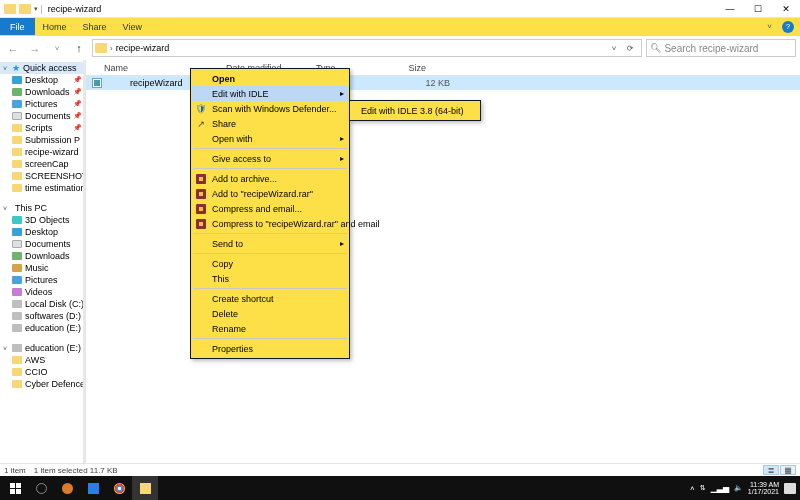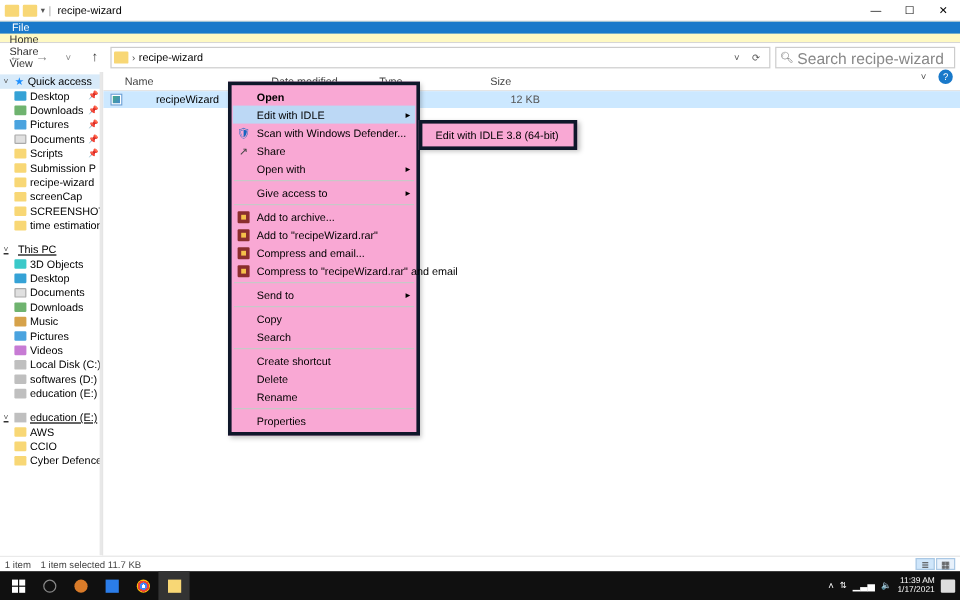--- a/index.html
+++ b/index.html
@@ -7,60 +7,60 @@
 
   .titlebar { height: 18px; background: #fff; display: flex; align-items: center; border-bottom: 1px solid #e5e5e5; }
   .titlebar .folder-ico { width: 12px; height: 10px; background: #f8d775; margin-left: 4px; border-radius: 1px; position:relative; }
   .titlebar .folder-ico2 { width: 12px; height: 10px; background: #f8d775; margin-left: 3px; border-radius: 1px; }
   .titlebar .down-arrow { margin-left:3px; font-size:7px; color:#555;}
   .titlebar .sep { margin: 0 3px; color:#aaa; }
   .titlebar .title { margin-left: 2px; font-size: 9px; }
   .titlebar .spacer { flex: 1; }
   .titlebar .winbtn { width: 28px; height: 18px; display:flex; align-items:center; justify-content:center; font-size:9px; }
 
-  .ribbon { height: 18px; display:flex; align-items:stretch; border-bottom:1px solid #d6d6d6; background:#fef9c3;flex-direction:column;}
+  .ribbon { height: 18px; display:flex; align-items:stretch; border-bottom:1px solid #d6d6d6; background:#fde047;}
   .ribbon .file { background:#1979ca; color:#fff; padding:0 10px; display:flex; align-items:center; font-size:9px;}
   .ribbon .tab { padding:0 8px; display:flex; align-items:center; font-size:9px; color:#333;}
   .ribbon .right { margin-left:auto; display:flex; align-items:center; gap:6px; padding-right:6px; color:#1979ca;}
   .ribbon .down { font-size:8px; color:#555; padding:0 4px; display:flex; align-items:center;}
   .ribbon .help { width:12px;height:12px;border-radius:50%;background:#1979ca;color:#fff;display:flex;align-items:center;justify-content:center;font-size:8px;}
 
   .addrbar { height: 24px; display:flex; align-items:center; gap:4px; padding:2px 4px; background:#fff;}
   .navbtn { width:18px;height:18px; display:flex;align-items:center;justify-content:center; color:#888; font-size:11px;}
   .navbtn.enabled { color:#333; }
   .breadcrumb { flex:1; height:18px; border:1px solid #ccc; display:flex; align-items:center; padding:0 2px; gap:3px;}
   .breadcrumb .folder-ico { width:12px;height:10px;background:#f8d775;border-radius:1px;}
   .breadcrumb .chev { font-size:8px; color:#555;}
   .breadcrumb .txt { font-size:9px;}
   .breadcrumb .end { margin-left:auto; display:flex; gap:2px; padding-right:2px;}
   .breadcrumb .end span{ font-size:8px;color:#555;width:14px;text-align:center;}
   .searchbox { width:150px; height:18px; border:1px solid #ccc; display:flex; align-items:center; padding:0 3px; gap:3px;}
   .searchbox .mag { font-size:9px; color:#666;}
-  .searchbox .ph { font-size:13px; color:#888;}
+  .searchbox .ph { font-size:10px; color:#888;}
 
   .main { display:flex; height: calc(500px - 18px - 18px - 24px - 13px - 24px); }
   .sidebar { width: 86px; border-right:1px solid #e5e5e5; overflow:hidden; background:#fff; position:relative;}
   .sidebar .scroll-edge { position:absolute; right:0; top:0; width:2px; height:100%; background:#e8e8e8;}
   .sb-group { padding-top:2px;}
   .sb-head { display:flex; align-items:center; gap:3px; padding:1px 3px; background:#d8eaf9;}
   .sb-head .chev { font-size:7px; color:#555; width:6px;}
   .sb-head .star { color:#1e90ff; font-size:9px;}
   .sb-item { display:flex; align-items:center; gap:3px; padding:1px 3px 1px 12px; white-space:nowrap; overflow:hidden;}
   .sb-item .ico { width:10px; height:8px; border-radius:1px; flex-shrink:0;}
   .sb-item .pin { font-size:7px; color:#777; margin-left:auto;}
   .ico-folder{background:#f8d775;}
   .ico-desktop{background:#35a2d6;}
   .ico-down{background:#6fb36f;}
   .ico-pic{background:#4aa3df;}
   .ico-doc{background:#e0e0e0;border:1px solid #aaa;}
   .ico-music{background:#d6a24a;}
   .ico-video{background:#c77bd4;}
   .ico-3d{background:#3ac9c9;}
   .ico-drive{background:#bfbfbf;}
-  .sb-plain { display:flex; align-items:center; gap:3px; padding:1px 3px;text-decoration:underline; }
+  .sb-plain { display:flex; align-items:center; gap:3px; padding:1px 3px; }
   .sb-plain .chev{font-size:7px;color:#555;width:6px;}
 
   .content { flex:1; display:flex; flex-direction:column; }
   .col-head { height:16px; border-bottom:1px solid #e5e5e5; display:flex; align-items:center; padding-left:18px; font-size:9px; color:#444;}
   .col-head .c-name{width:122px;}
   .col-head .c-date{width:90px;}
   .col-head .c-type{width:60px;}
   .col-head .c-size{width:50px; text-align:right;}
   .filerow { height:14px; display:flex; align-items:center; padding-left:6px; background:#cce8ff; font-size:9px;}
   .filerow .fico { width:10px;height:10px; border:1px solid #6aa0d8; background:#fff; margin-right:4px; position:relative;}
@@ -81,21 +81,21 @@
   .tb-item .sq{width:11px;height:11px;}
   .win-logo{display:grid;grid-template-columns:5px 5px;grid-template-rows:5px 5px;gap:1px;}
   .win-logo div{background:#fff;}
   .tb-spacer{flex:1;}
   .tray { display:flex; align-items:center; gap:5px; color:#fff; font-size:7px; padding-right:2px;}
   .tray .up{font-size:8px;}
   .tray .clock{display:flex;flex-direction:column;align-items:flex-end;line-height:1.05; font-size:7px;}
   .tray .bubble{width:12px;height:11px;background:#ddd;border-radius:1px;}
 
   
-  .ctx { position:absolute; background:#f9a8d4; border:3px solid #0f172a; box-shadow:2px 2px 4px rgba(0,0,0,.25); padding:2px 1px;}
+  .ctx { position:absolute; background:#fde047; border:1px solid #0f172a; box-shadow:2px 2px 4px rgba(0,0,0,.25); padding:2px 1px;}
   .ctx-item { height:15px; display:flex; align-items:center; font-size:9px; padding:0 14px 0 20px; position:relative; white-space:nowrap;}
   .ctx-item.bold{font-weight:600;}
   .ctx-item.hover{background:#bcd8f5;}
   .ctx-item .arrow{position:absolute; right:4px; font-size:8px;}
   .ctx-sep{height:1px;background:#c8c8c8;margin:2px 1px;}
   .ctx-ico{position:absolute;left:3px;width:12px;height:12px;display:flex;align-items:center;justify-content:center;font-size:9px;}
   .ico-shield{color:#1565c0;}
   .ico-share{color:#444;}
   .ico-rar{background:#8b2e2e;width:10px;height:10px;border-radius:1px;display:flex;align-items:center;justify-content:center;}
   .ico-rar::after{content:"";width:4px;height:4px;background:#f4c04a;}
@@ -396,21 +396,21 @@
   <div class="ctx-sep"></div>
   <div class="ctx-item">
       <span>Send to</span>
       <span class="arrow">▸</span>
     </div>
   <div class="ctx-sep"></div>
   <div class="ctx-item">
       <span>Copy</span>
     </div>
   <div class="ctx-item">
-      <span>Search</span>
+      <span>This</span>
     </div>
   <div class="ctx-sep"></div>
   <div class="ctx-item">
       <span>Create shortcut</span>
     </div>
   <div class="ctx-item">
       <span>Delete</span>
     </div>
   <div class="ctx-item">
       <span>Rename</span>

